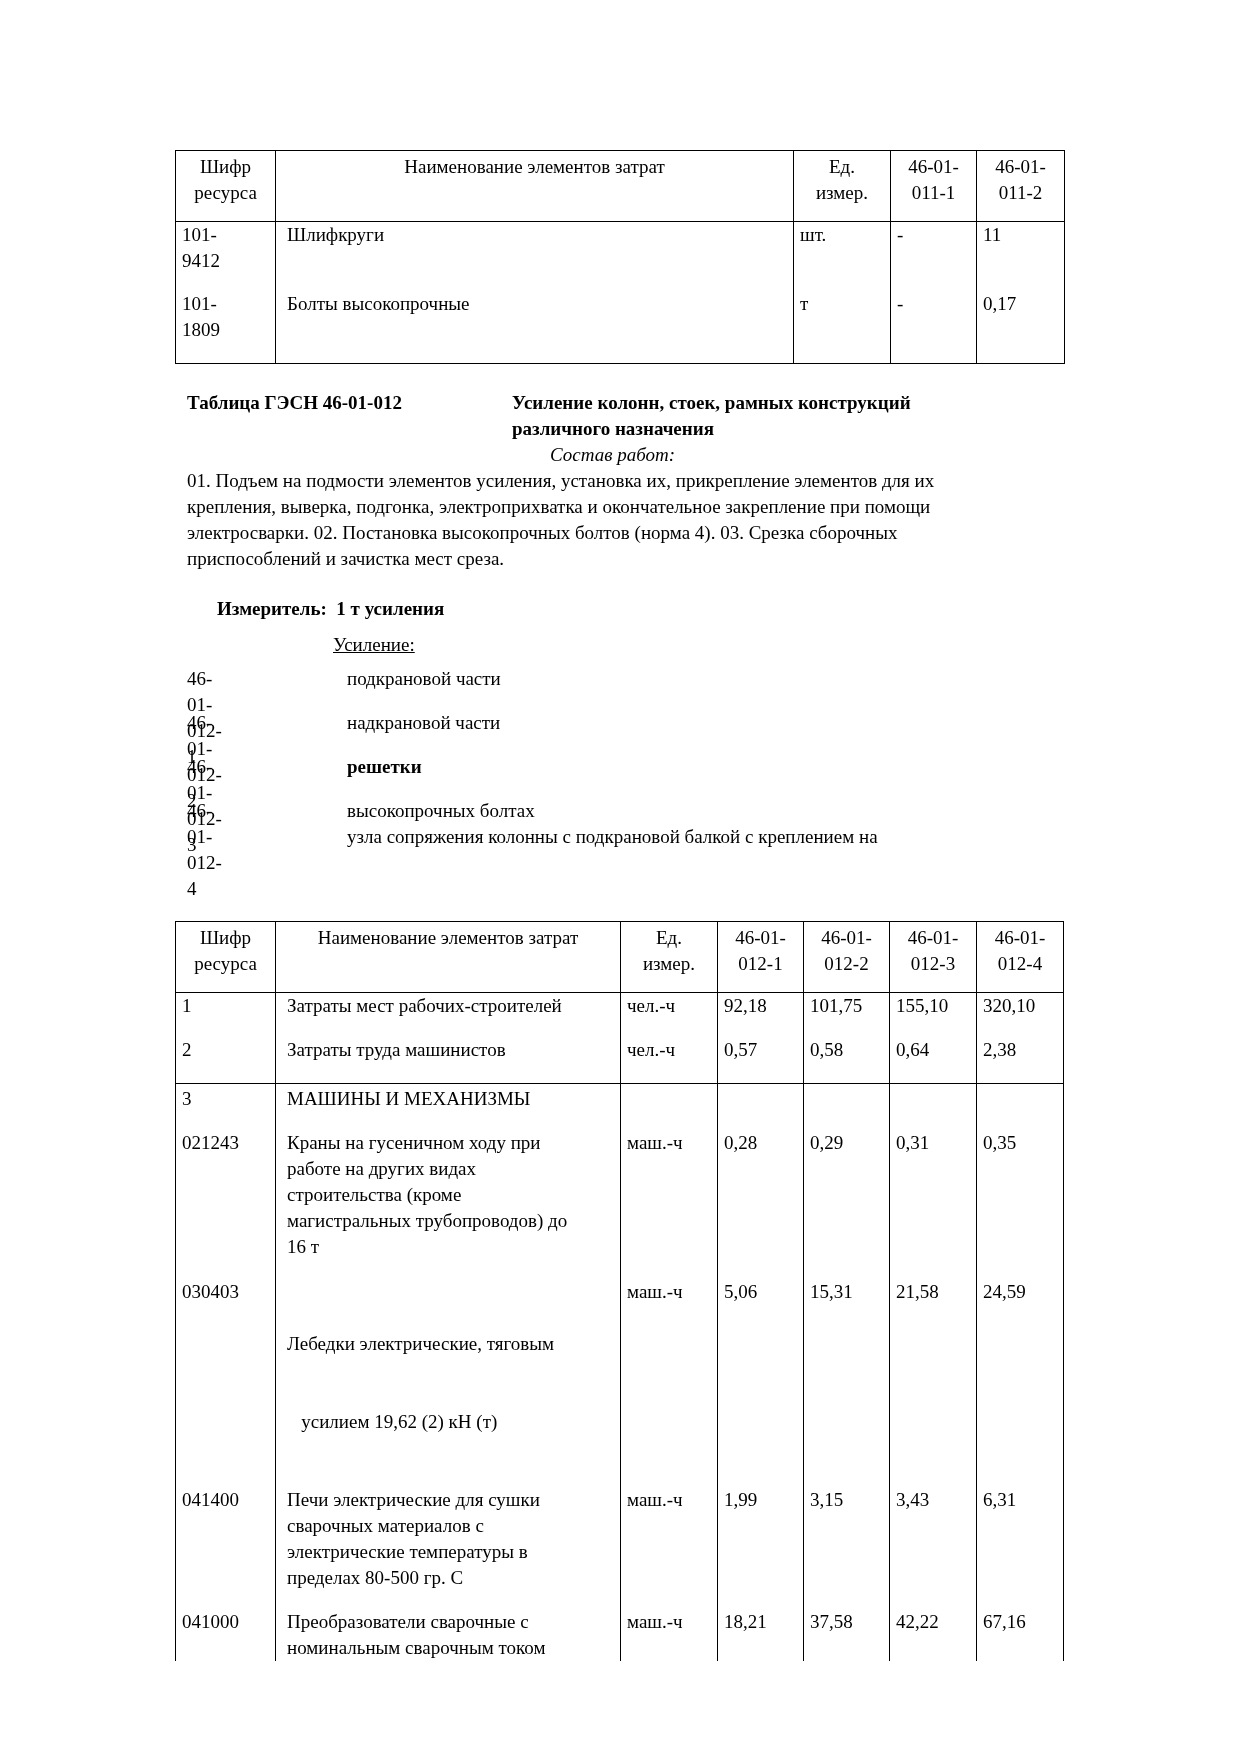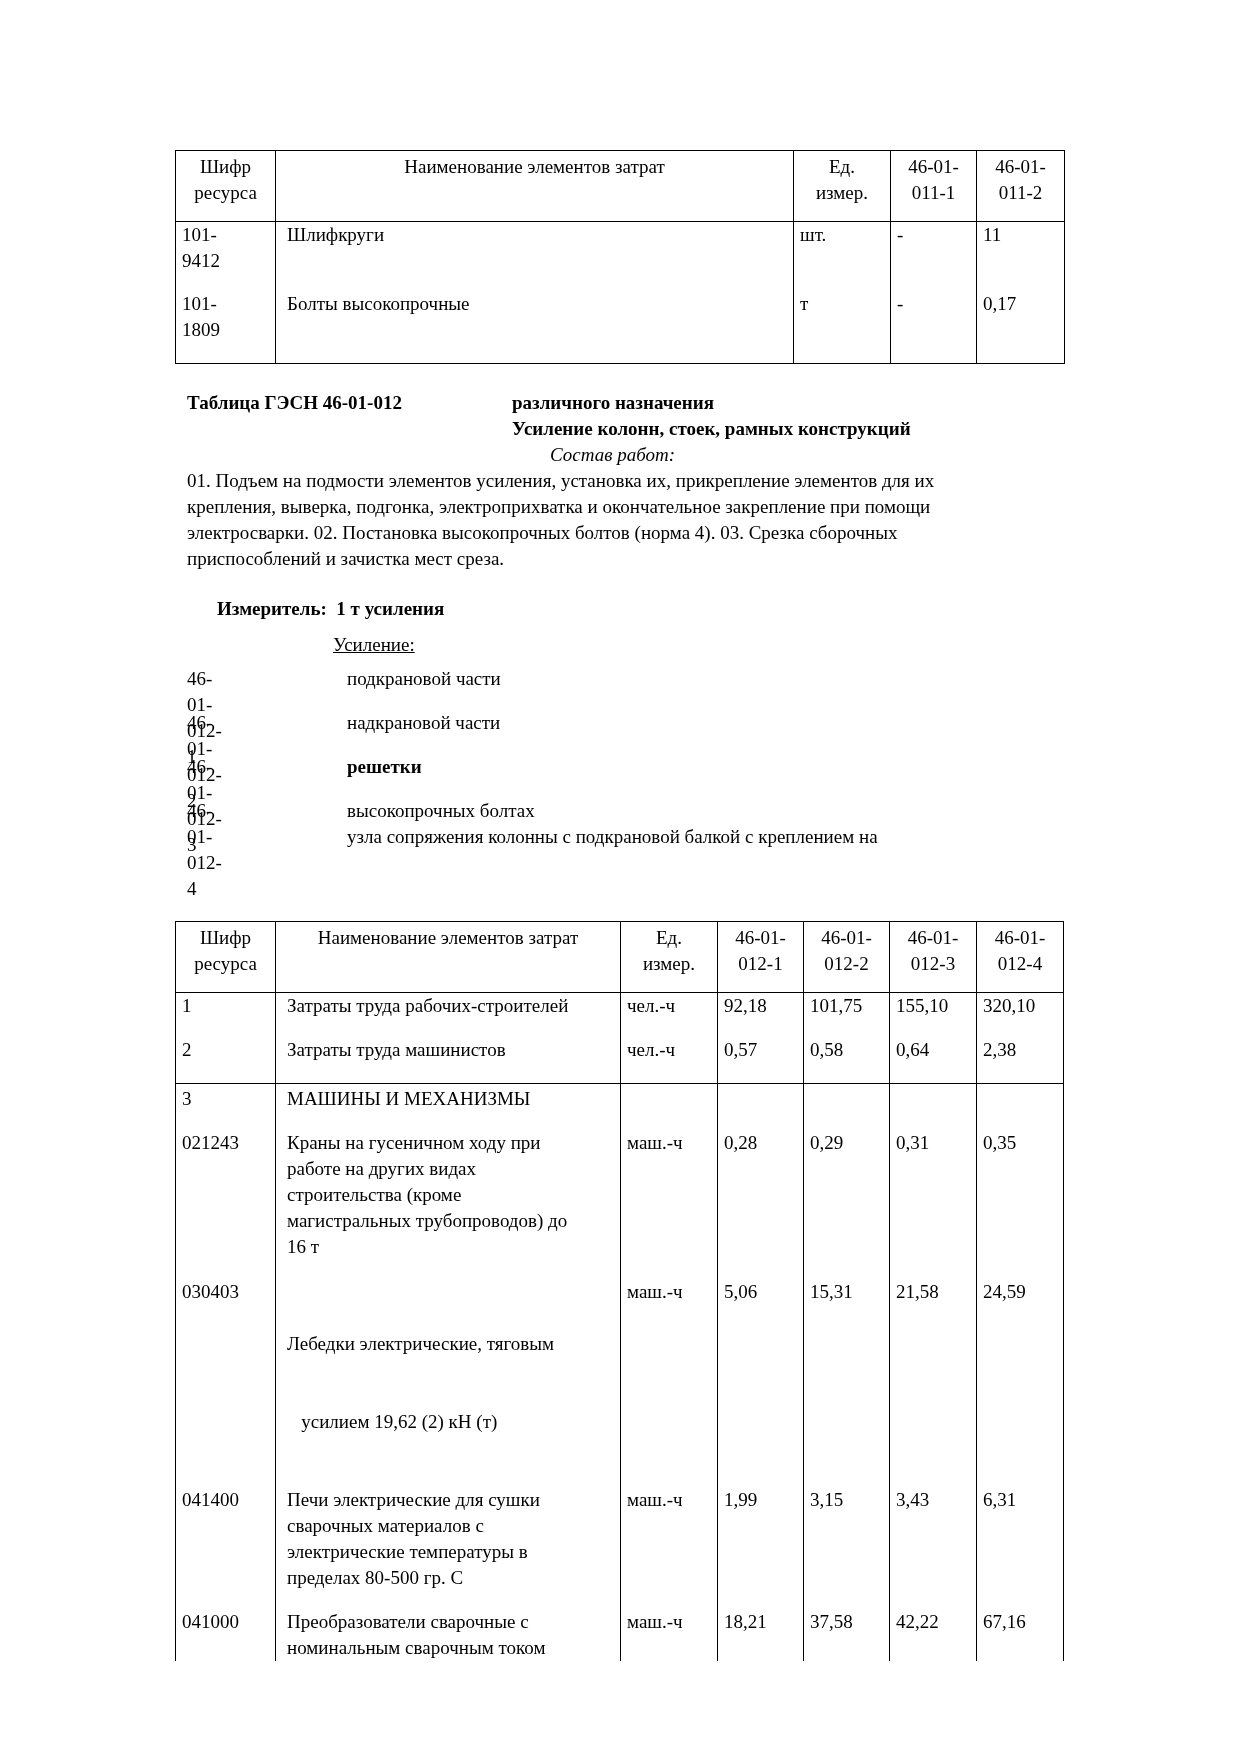--- a/index.html
+++ b/index.html
@@ -58,22 +58,22 @@
     <td class="l">Болты высокопрочные</td>
     <td class="c">т</td>
     <td class="c">-</td>
     <td class="c">0,17</td>
   </tr>
 </tbody>
   </table>
 
 <div class="abs b" style="left:187px; top:390px;">Таблица ГЭСН 46-01-012</div>
 <div class="abs b" style="left:512px; top:390px;">
+  <div>Усиление колонн, стоек, рамных конструкций</div>
   <div>различного назначения</div>
-  <div>Усиление колонн, стоек, рамных конструкций</div>
 </div>
 <div class="abs it" style="left:550px; top:442px;">Состав работ:</div>
 <div class="abs" style="left:187px; top:468px; width:880px;">
   <div>01. Подъем на подмости элементов усиления, установка их, прикрепление элементов для их</div>
   <div>крепления, выверка, подгонка, электроприхватка и окончательное закрепление при помощи</div>
   <div>электросварки. 02. Постановка высокопрочных болтов (норма 4). 03. Срезка сборочных</div>
   <div>приспособлений и зачистка мест среза.</div>
 </div>
 
 <div class="abs b" style="left:217px; top:596px;">
@@ -117,21 +117,21 @@
     <th>Наименование элементов затрат</th>
     <th><span>Ед.</span><br><span>измер.</span></th>
     <th><span>46-01-</span><br><span>012-1</span></th>
     <th><span>46-01-</span><br><span>012-2</span></th>
     <th><span>46-01-</span><br><span>012-3</span></th>
     <th><span>46-01-</span><br><span>012-4</span></th>
   </tr>
 
   <tr>
     <td class="c b" style="height:44px;padding-top:0;">1</td>
-    <td class="l">Затраты труда рабочих-строителей</td>
+    <td class="l">Затраты мест рабочих-строителей</td>
     <td class="c">чел.-ч</td>
     <td class="c">92,18</td>
     <td class="c">101,75</td>
     <td class="c">155,10</td>
     <td class="c">320,10</td>
   </tr>
   <tr>
     <td class="c b" style="height:46px;">2</td>
     <td class="l">Затраты труда машинистов</td>
     <td class="c">чел.-ч</td>

